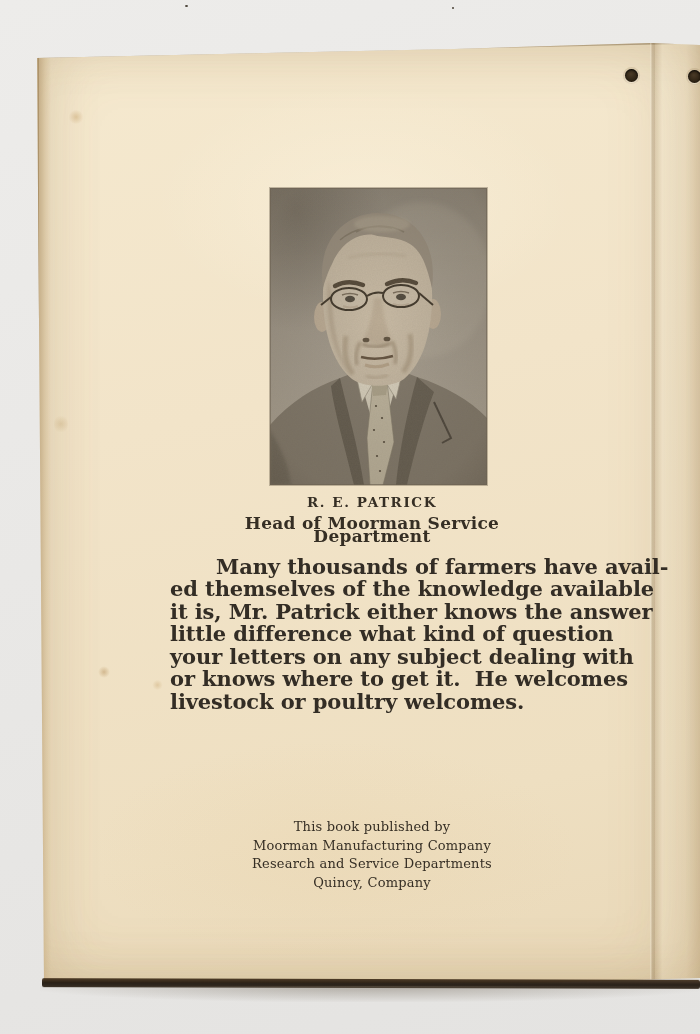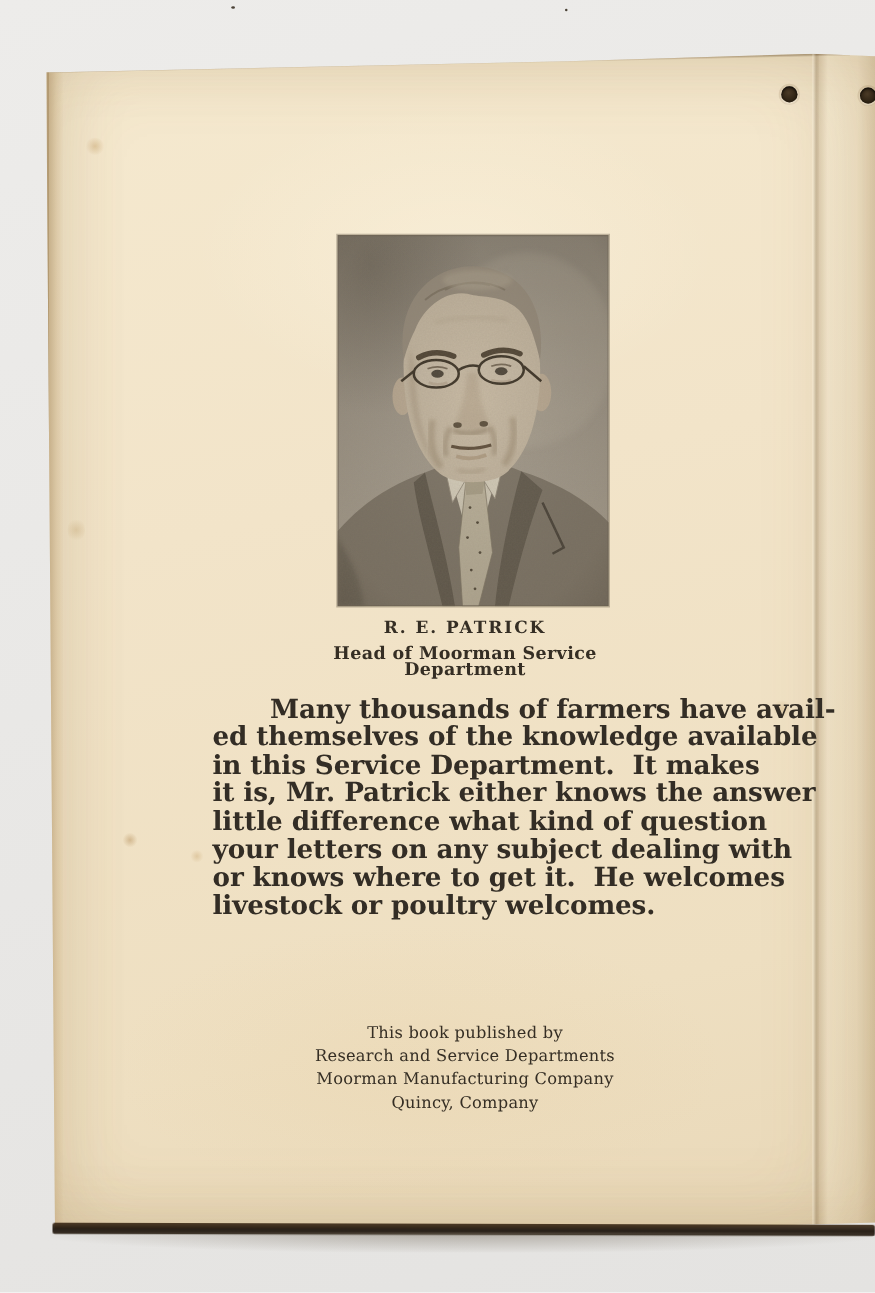--- a/index.html
+++ b/index.html
@@ -47,21 +47,21 @@
 
   .speck{position:absolute;border-radius:50%;background:#4a4236;}
 
   
   .photo{position:absolute;left:236px;top:146px;width:217px;height:297px;display:block;
     box-shadow:0 0 0 1px rgba(90,78,60,.35);}
 
   
   .caption{position:absolute;left:188px;top:452px;width:300px;text-align:center;color:#352e24;}
   .caption .name{font-size:13.5px;font-weight:700;letter-spacing:1.6px;}
-  .caption .role{font-size:14px;font-weight:700;line-height:13px;margin-top:7px;letter-spacing:.3px;}
+  .caption .role{font-size:17px;font-weight:700;line-height:13px;margin-top:7px;letter-spacing:.3px;}
 
   .para{position:absolute;left:136px;top:514px;width:372px;color:#332d25;
     font-size:21px;font-weight:700;line-height:22.45px;letter-spacing:-.1px;}
   .pline{text-align:justify;text-align-last:justify;white-space:nowrap;}
   .pline.first{padding-left:46px;}
   .pline.last{text-align-last:left;white-space:normal;}
 
   .publisher{position:absolute;left:188px;top:776px;width:300px;text-align:center;color:#352e24;
     font-size:13px;font-weight:400;line-height:18.6px;letter-spacing:.2px;}
 </style>
@@ -199,32 +199,31 @@
       <div class="name">R. E. PATRICK</div>
       <div class="role">
         <div>Head of Moorman Service</div>
         <div>Department</div>
       </div>
     </div>
 
     <div class="para">
       <div class="pline first">Many thousands of farmers have avail-</div>
       <div class="pline">ed themselves of the knowledge available</div>
-      <div class="pline">in this Service Department.&nbsp; It makes</div>
       <div class="pline">it is, Mr. Patrick either knows the answer</div>
       <div class="pline">little difference what kind of question</div>
       <div class="pline">your letters on any subject dealing with</div>
       <div class="pline">or knows where to get it.&nbsp; He welcomes</div>
       <div class="pline last">livestock or poultry welcomes.</div>
     </div>
 
     <div class="publisher">
       <div>This book published by</div>
+      <div>Moorman Manufacturing Company</div>
       <div>Research and Service Departments</div>
-      <div>Moorman Manufacturing Company</div>
       <div>Quincy, Company</div>
     </div>
   </div>
 
   <div class="bottom-shadow"></div>
   <div class="bottom-soft"></div>
 
   <div class="speck" style="left:185px;top:5px;width:3px;height:2px;"></div>
   <div class="speck" style="left:452px;top:7px;width:2px;height:2px;"></div>
 </div>

